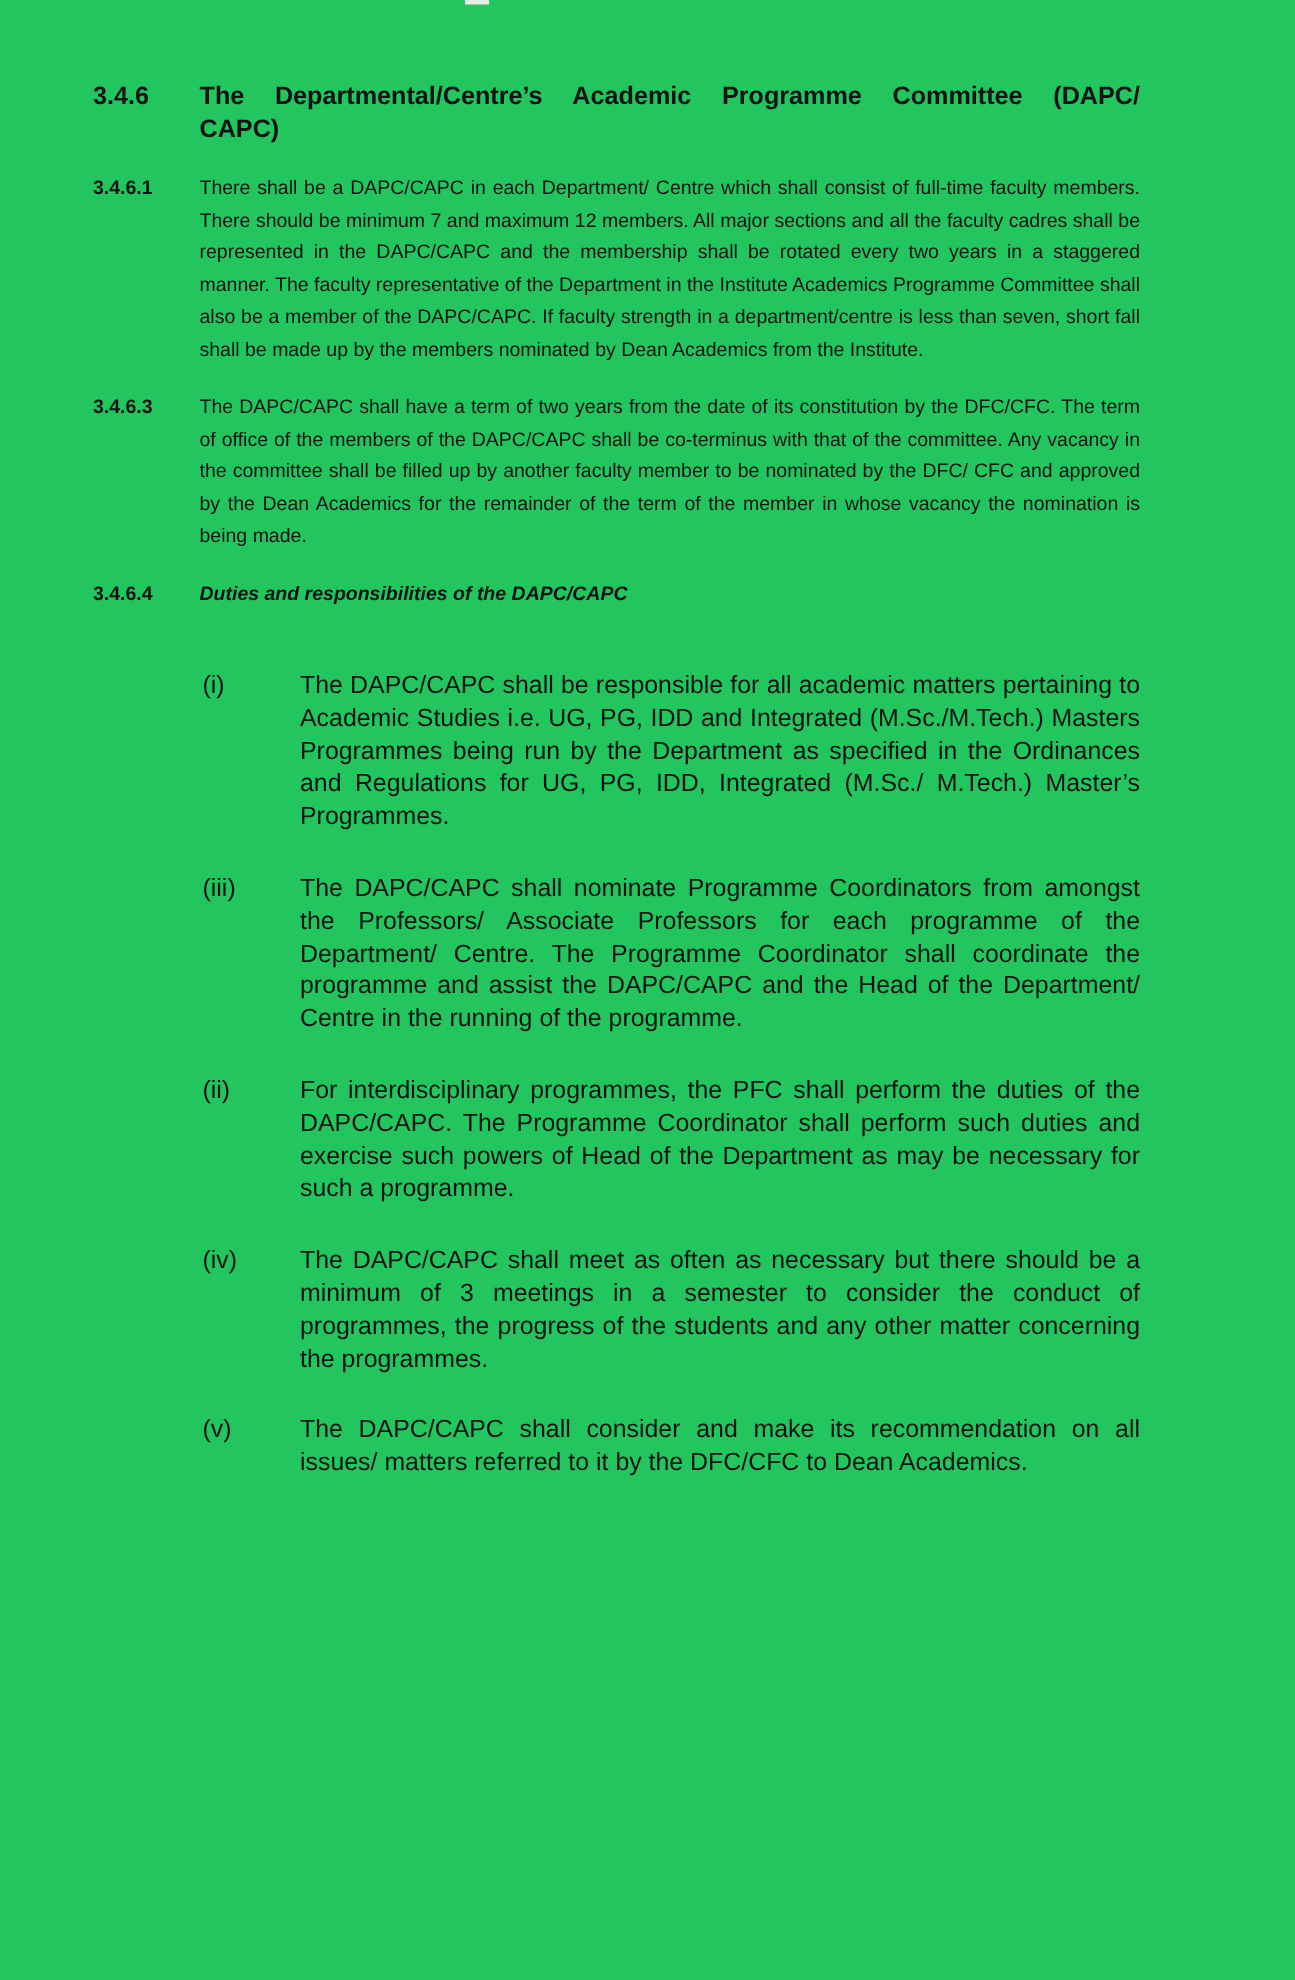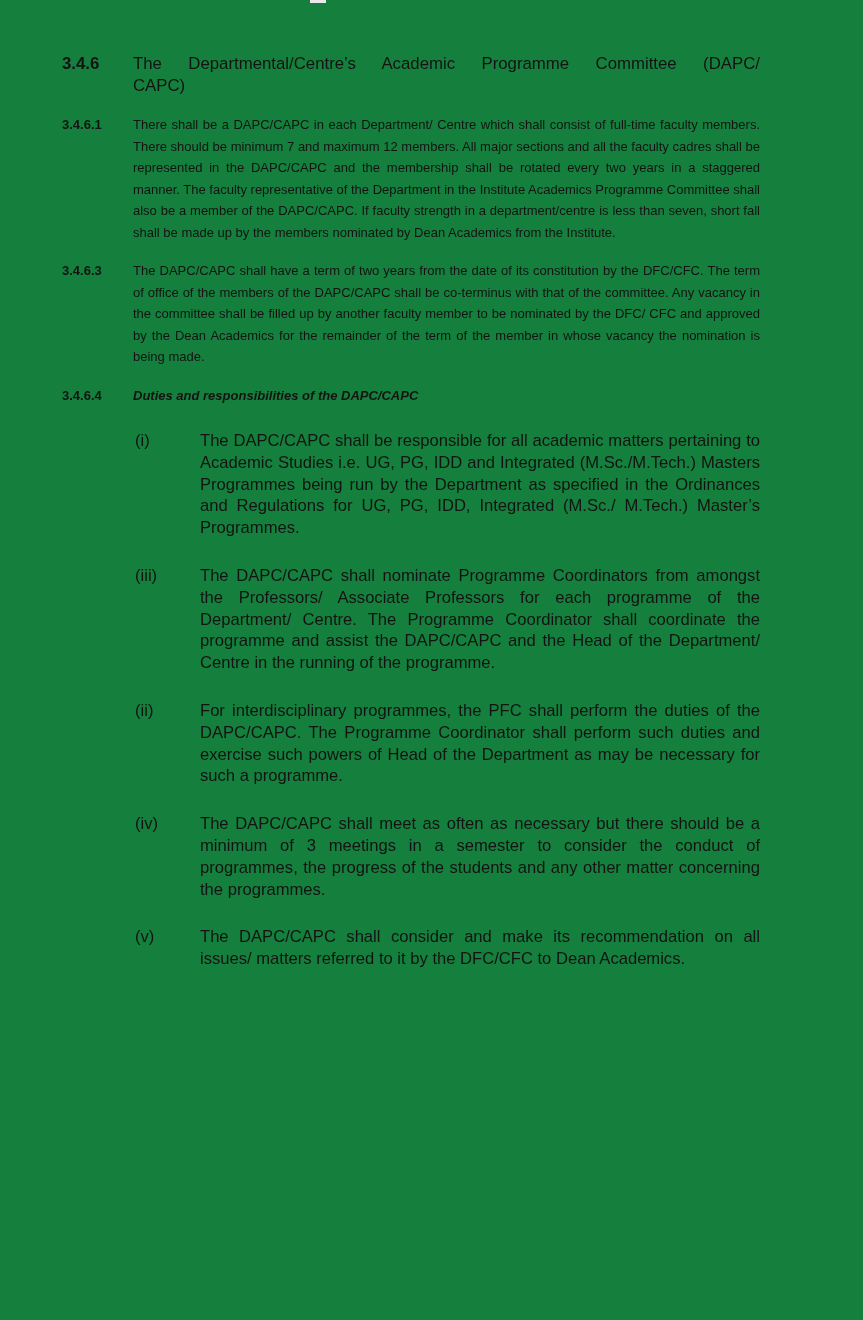--- a/index.html
+++ b/index.html
@@ -4,21 +4,21 @@
 <style>
   html, body {
     margin: 0;
     padding: 0;
     background: #ffffff;
   }
   .page {
     position: relative;
     width: 863px;
     height: 1320px;
-    background: #15803d;
+    background: #22c55e;
     font-family: "Liberation Sans", sans-serif;
     color: #131313;
     overflow: hidden;
   }
   .scan-artifact {
     position: absolute;
     left: 310px;
     top: 0;
     width: 16px;
     height: 3px;
@@ -42,37 +42,37 @@
   .text-col {
     flex: 1 1 auto;
     width: 627px;
   }
   .heading-block {
     font-size: 16.8px;
     line-height: 22px;
     margin-bottom: 17px;
   }
   .heading-block .text-col {
-    font-weight: normal;
+    font-weight: bold;
   }
   .hline1 {
     text-align: justify;
     text-align-last: justify;
   }
   .clause {
     font-size: 13px;
     line-height: 21.5px;
     margin-bottom: 17px;
   }
   .clause .text-col {
     text-align: justify;
   }
   .clause.subheading {
     margin-top: 2px;
-    margin-bottom: 24px;
+    margin-bottom: 40px;
     align-items: center;
   }
   .clause.subheading .text-col {
     font-weight: bold;
     text-align: left;
     font-style: italic;
   }
   .duty {
     display: flex;
     align-items: flex-start;

